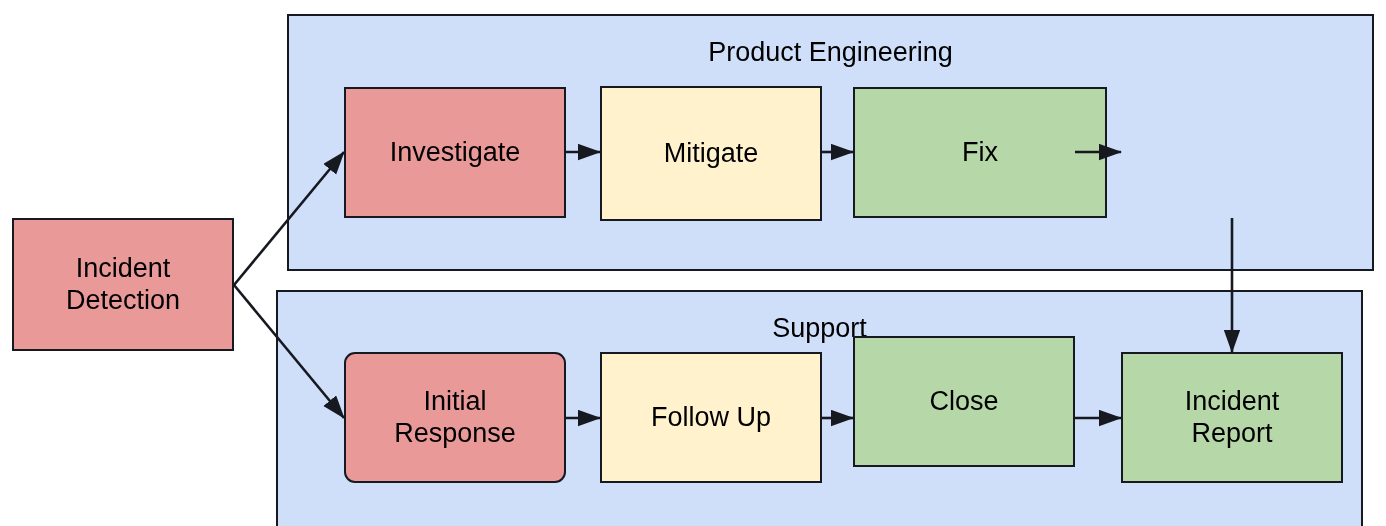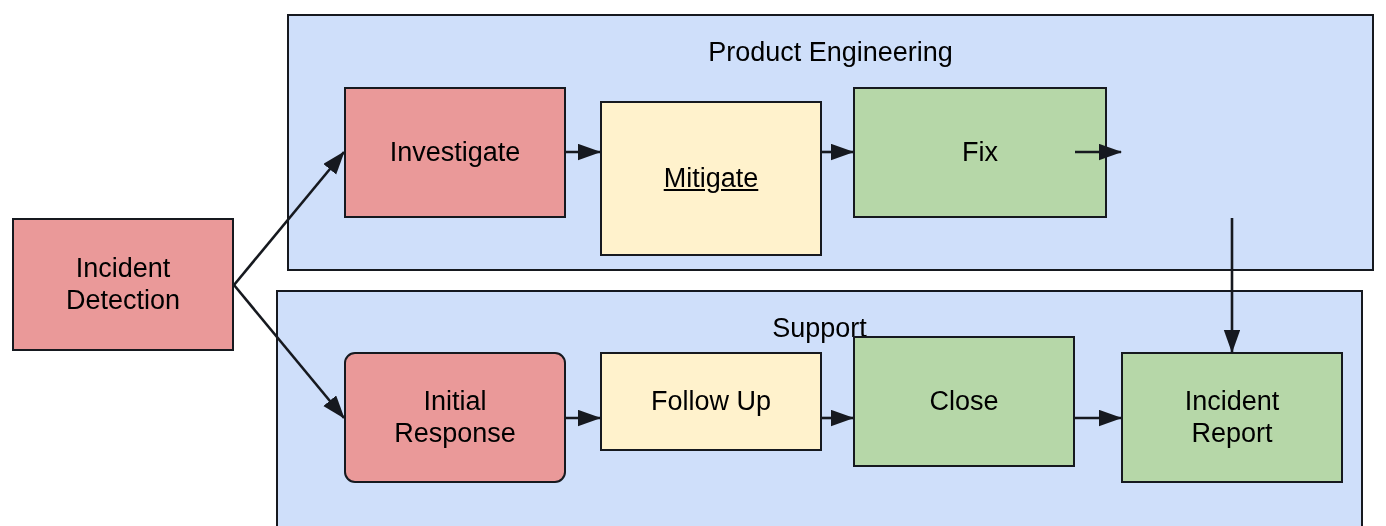--- a/index.html
+++ b/index.html
@@ -69,26 +69,26 @@
   </div>
 
   <div class="pool" id="pool-support" style="left: 276px; top: 274px; width: 1087px; height: 318px; margin-top: 16px;">
     <div class="pool-title" style="top: 23px;">Support</div>
   </div>
 
   <div class="node fill-red" id="node-incident-detection" style="left: 12px; top: 218px; width: 222px; height: 133px;">Incident
 Detection</div>
 
   <div class="node fill-red" id="node-investigate" style="left: 344px; top: 87px; width: 222px; height: 131px;">Investigate</div>
-  <div class="node fill-yellow" id="node-mitigate" style="left: 600px; top: 101px; width: 222px; height: 155px; text-decoration: underline;">Mitigate</div>
+  <div class="node fill-yellow" id="node-mitigate" style="left: 600px; top: 86px; width: 222px; height: 135px;">Mitigate</div>
   <div class="node fill-green" id="node-fix" style="left: 853px; top: 87px; width: 254px; height: 131px;">Fix</div>
 
   <div class="node fill-red" id="node-initial-response" style="left: 344px; top: 352px; width: 222px; height: 131px; border-radius: 11px;">Initial
 Response</div>
-  <div class="node fill-yellow" id="node-follow-up" style="left: 600px; top: 352px; width: 222px; height: 99px;">Follow Up</div>
+  <div class="node fill-yellow" id="node-follow-up" style="left: 600px; top: 352px; width: 222px; height: 131px;">Follow Up</div>
   <div class="node fill-green" id="node-close" style="left: 853px; top: 336px; width: 222px; height: 131px;">Close</div>
   <div class="node fill-green" id="node-incident-report" style="left: 1121px; top: 352px; width: 222px; height: 131px;">Incident
 Report</div>
 
   <svg id="edge-layer" viewBox="0 0 1386 526">
     <defs>
       <marker id="arrow-head" markerWidth="10" markerHeight="10" refX="8.6" refY="3.2" orient="auto" markerUnits="strokeWidth">
         <path d="M0,0 L9,3.2 L0,6.4 z" fill="#16191f"></path>
       </marker>
     </defs>

